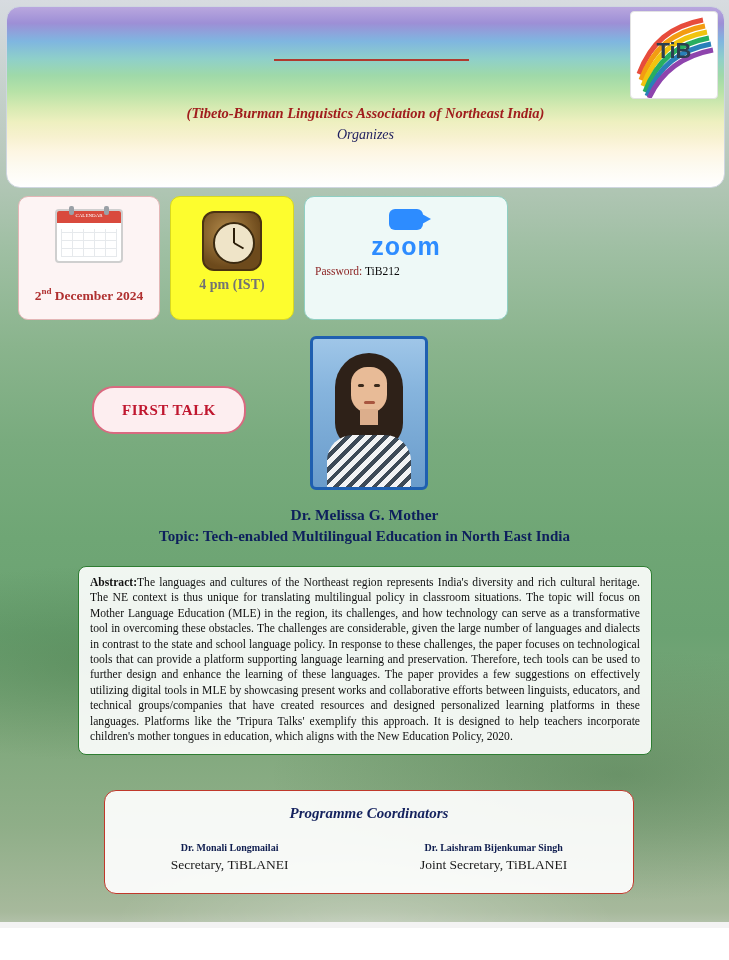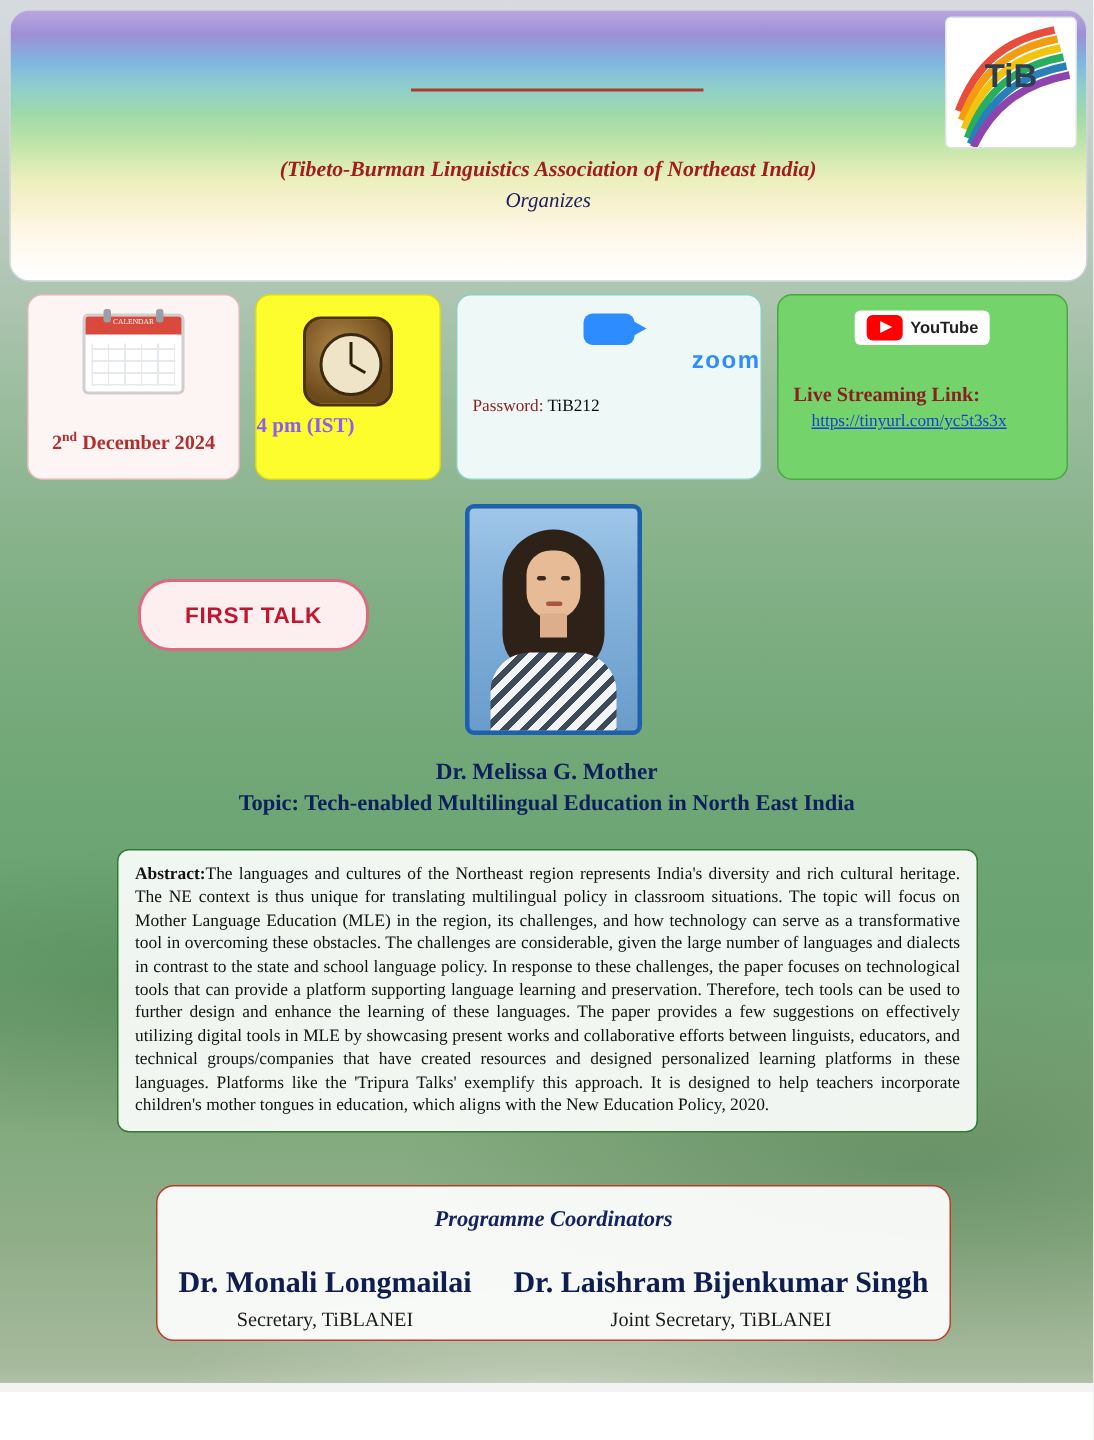--- a/index.html
+++ b/index.html
@@ -106,22 +106,22 @@
   }
   .card-yt{
     flex:1;background:#74d36a;border:1px solid #4aa841;
   }
   .date-text{
     position:absolute;left:0;right:0;bottom:16px;text-align:center;
     color:#b03030;font-weight:bold;font-size:13.5px;
   }
   .date-text sup{font-size:9px;}
   .time-text{
-    position:absolute;left:0;right:0;bottom:26px;
-    color:#8b5cf6;font-weight:bold;font-size:14px;
+    position:absolute;left:0;right:0;bottom:26px;text-align:center;
+    color:#737373;font-weight:bold;font-size:14px;
   }
   .cal-icon{
     position:absolute;left:50%;transform:translateX(-50%);top:12px;
     width:64px;height:50px;background:#fff;border:2px solid #cfcfcf;border-radius:4px;
   }
   .cal-icon .top{height:12px;background:#d94a3d;border-radius:2px 2px 0 0;position:relative;}
   .cal-icon .top:before,.cal-icon .top:after{
     content:"";position:absolute;top:-5px;width:5px;height:9px;background:#9aa0a6;border-radius:2px;
   }
   .cal-icon .top:before{left:12px;} .cal-icon .top:after{right:12px;}
@@ -138,22 +138,22 @@
     background:radial-gradient(circle at 40% 35%,#b38a4a,#6d4a1c 70%);
     border:2px solid #4b3211;
   }
   .clock .face{
     position:absolute;left:9px;top:9px;width:38px;height:38px;border-radius:50%;
     background:#efe4c8;border:2px solid #3b2a10;
   }
   .clock .h{position:absolute;left:50%;top:50%;width:2px;height:11px;background:#2b1d08;transform-origin:bottom center;transform:translate(-50%,-100%) rotate(120deg);}
   .clock .m{position:absolute;left:50%;top:50%;width:2px;height:15px;background:#2b1d08;transform-origin:bottom center;transform:translate(-50%,-100%) rotate(0deg);}
   .zoom-logo{
-    position:absolute;left:0;right:0;top:12px;text-align:right;
-    color:#2d8cff;font-weight:bold;font-size:16px;letter-spacing:1px;
+    position:absolute;left:0;right:0;top:12px;text-align:center;
+    color:#2d8cff;font-weight:bold;font-size:25px;letter-spacing:1px;
     font-family:"Liberation Sans",sans-serif;
   }
   .zoom-cam{
     display:block;margin:0 auto 2px auto;width:34px;height:21px;border-radius:6px;background:#2d8cff;position:relative;
   }
   .zoom-cam:after{
     content:"";position:absolute;right:-8px;top:5px;border-left:9px solid #2d8cff;border-top:5px solid transparent;border-bottom:5px solid transparent;
   }
   .zoom-lines{position:absolute;left:10px;right:8px;top:66px;font-size:11.5px;line-height:1.45;color:#0a0a0a;font-family:"Liberation Serif",serif;}
   .zoom-lines .lbl{color:#8a1f1f;}
@@ -187,21 +187,21 @@
   .photo .body{position:absolute;left:14px;bottom:0;width:84px;height:52px;border-radius:26px 26px 0 0;background:repeating-linear-gradient(135deg,#f2f3f4 0 5px,#3d4a57 5px 9px);}
   .photo .neck{position:absolute;left:47px;top:70px;width:18px;height:16px;background:#dcae8c;}
 
   .first-talk{
     position:absolute;left:92px;top:386px;width:150px;height:44px;z-index:3;
     background:#fdeef0;border:2px solid #d96a80;border-radius:22px;
     display:flex;align-items:center;justify-content:center;
   }
   .first-talk span{
     color:#c0172f;font-weight:bold;font-size:15px;letter-spacing:.5px;
-    font-family:Liberation Sans, sans-serif;
+    font-family:Liberation Serif, serif;
   }
   .speaker{
     position:absolute;left:60px;right:60px;top:504px;text-align:center;z-index:3;
     color:#0d1f5c;font-weight:bold;line-height:1.45;
   }
   .speaker .nm{font-size:15.5px;}
   .speaker .af{font-size:15px;}
   .speaker .tp{font-size:15px;}
 
   
@@ -224,21 +224,21 @@
     box-sizing:border-box;
   }
   .coord .hd{
     text-align:center;margin-top:14px;font-style:italic;font-weight:bold;
     font-size:15px;color:#14225e;
   }
   .coord .row{
     display:flex;justify-content:space-around;margin-top:18px;
   }
   .coord .col{text-align:center;line-height:1.5;}
-  .coord .nme{font-weight:bold;font-size:20px;color:#0f1d4f;}
+  .coord .nme{font-weight:bold;font-size:10px;color:#0f1d4f;}
   .coord .rol{font-size:13.5px;color:#1a1a1a;}
 </style>
 </head>
 <body>
 
 <div class="poster">
   <div class="bg"></div>
   <div class="whiteband2"></div>
   <div class="whiteband"></div>
 
@@ -292,28 +292,20 @@
         <span>zoom</span>
       </div>
       <div class="zoom-lines">
         <div>
           <span class="lbl">Password:</span>
           <span>TiB212</span>
         </div>
       </div>
     </div>
 
-    <div class="card card-yt">
-      <div class="yt-badge">
-        <span class="yt-play"></span>
-        <span class="yt-word">YouTube</span>
-      </div>
-      <div class="yt-title">Live Streaming Link:</div>
-      <a class="yt-link" href="#">https://tinyurl.com/yc5t3s3x</a>
-    </div>
   </div>
 
   <div class="first-talk">
     <span>FIRST TALK</span>
   </div>
 
   <div class="photo">
     <div class="hair"></div>
     <div class="face"></div>
     <div class="eyeL"></div>

